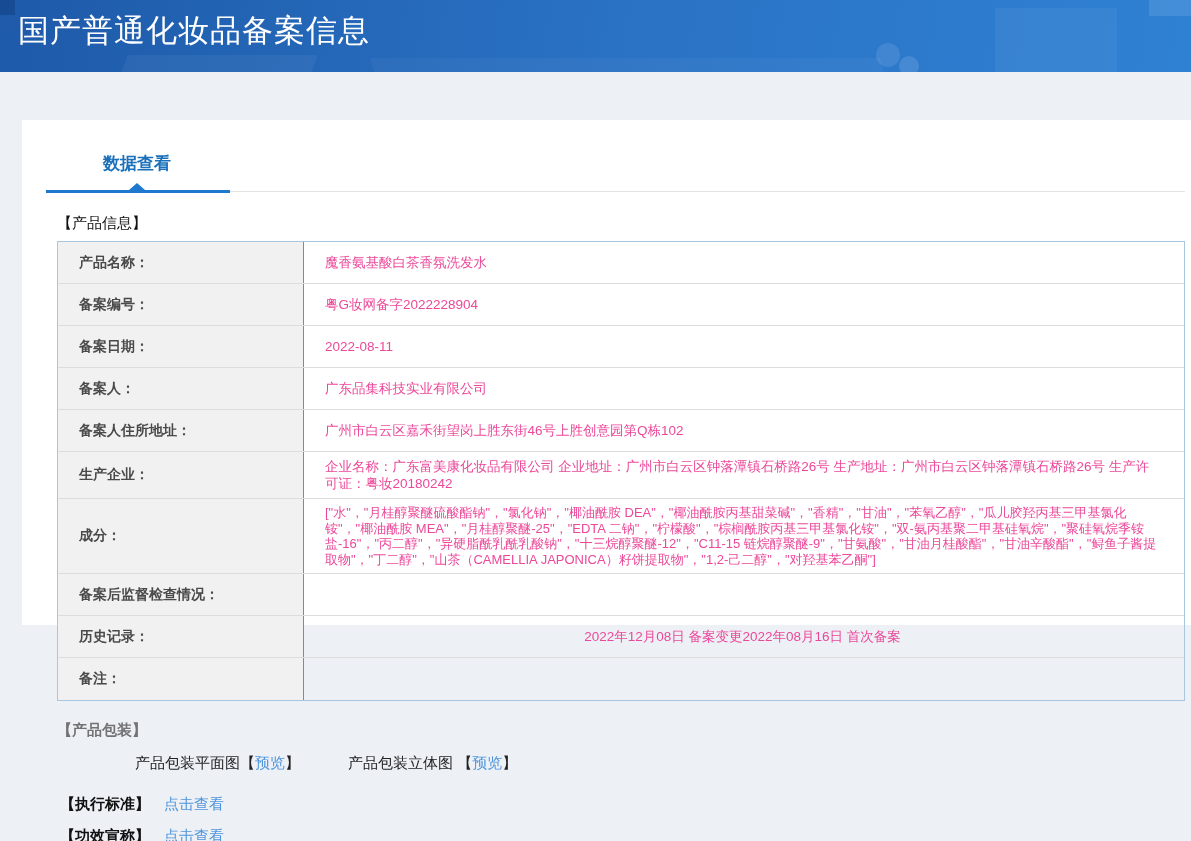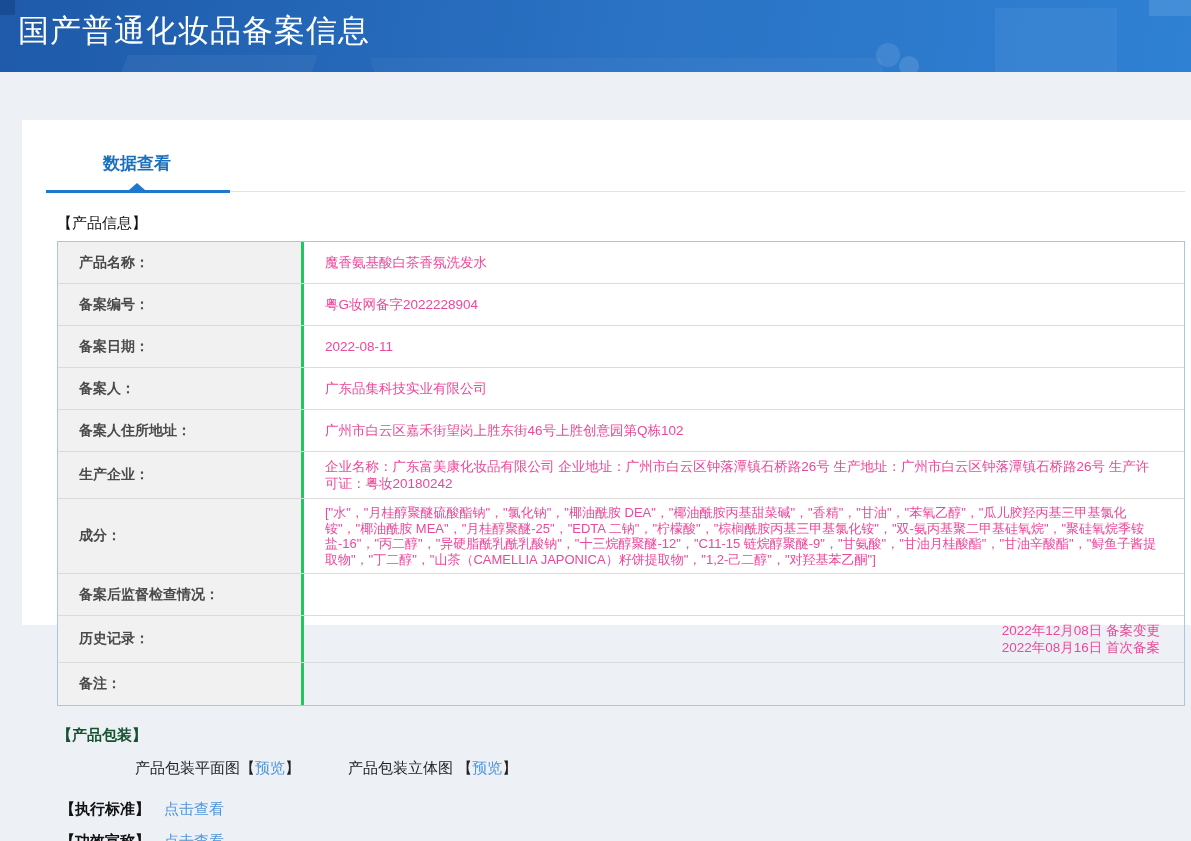--- a/index.html
+++ b/index.html
@@ -44,32 +44,32 @@
     border-left:8px solid transparent; border-right:8px solid transparent;
     border-bottom:7px solid #1e78cd;
   }
   
   .section-title { margin:21px 0 0 35px; font-size:15px; font-weight:normal; color:#111; }
   
   .info-table { margin:8px 0 0 35px; width:1128px; border:1px solid #a7c7e1; }
   .row { display:flex; border-bottom:1px solid #dcdcdc; min-height:42px; }
   .row:last-child { border-bottom:none; }
   .cell-label {
-    width:246px; min-width:246px; background:#f1f1f1; border-right:3px solid #22c55e;
+    width:246px; min-width:246px; background:#f1f1f1; border-right:1px solid #22c55e;
     font-size:14px; font-weight:bold; color:#4a4a4a;
     padding:6px 10px 6px 21px; display:flex; align-items:center;
   }
   .cell-value {
     flex:1; font-size:13.5px; color:#ec4899; line-height:17px;
     padding:6px 24px 6px 21px; display:flex; align-items:center;
   }
   .row.ingredients .cell-value { font-size:13px; line-height:15.5px; }
-  .cell-value.multi { flex-direction:column; align-items:flex-end; justify-content:center; }
+  .cell-value.multi { flex-direction:row; align-items:center; justify-content:center; }
   
-  .pack-title { margin:20px 0 0 35px; font-size:15px; font-weight:bold; color:#14532d; }
+  .pack-title { margin:20px 0 0 35px; font-size:15px; font-weight:bold; color:#737373; }
   .pack-row { margin:14px 12px 0 113px; font-size:15px; color:#222; display:flex; align-items:center; }
   .pack-item { white-space:pre; }
   .pack-item + .pack-item { margin-left:48px; }
   .link { color:#4e94db; cursor:pointer; }
   .std-row { margin:22px 0 0 38px; display:flex; align-items:center; font-size:15px; }
   .std-row + .std-row { margin-top:13px; }
   .std-label { font-weight:bold; color:#111; }
   .std-link { margin-left:14px; }
 </style>
 </head>

